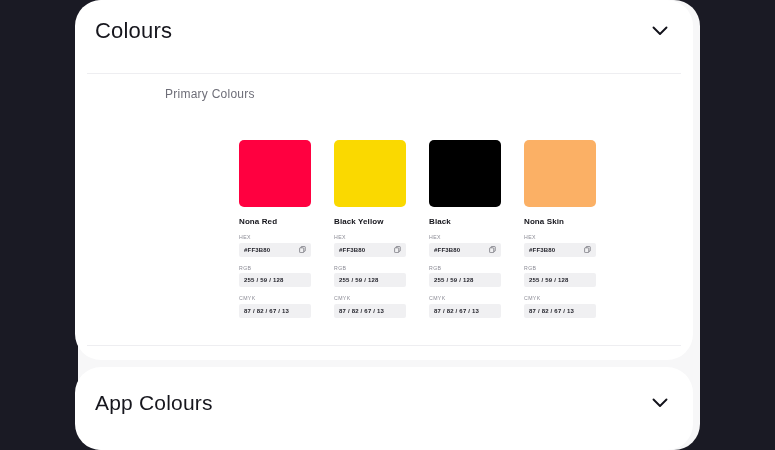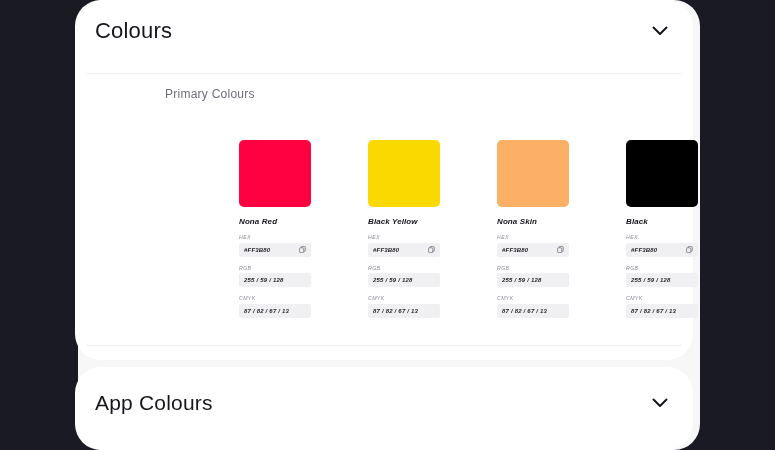--- a/index.html
+++ b/index.html
@@ -92,22 +92,21 @@
     font-size:12px;
     color:#6e6e78;
     letter-spacing:0.25px;
   }
 
   .swatch-row {
     position:absolute;
     left:164px; top:140px;
     width:460px;
     display:flex;
-    gap:57px;
-    font-style:italic;
+    gap:23px;
   }
 
   .swatch-card { width:72px; }
 
   .swatch-chip {
     width:72px; height:67px;
     border-radius:5px;
   }
 
   .swatch-name {
@@ -222,22 +221,22 @@
             </div>
           </div>
           <div class="field-block">
             <div class="field-label">CMYK</div>
             <div class="field-box">
               <span class="field-val">87 / 82 / 67 / 13</span>
             </div>
           </div>
         </div>
         <div class="swatch-card">
-          <div class="swatch-chip" style="background: rgb(251, 176, 101);"></div>
-          <div class="swatch-name">Nona Skin</div>
+          <div class="swatch-chip" style="background: rgb(0, 0, 0);"></div>
+          <div class="swatch-name">Black</div>
           <div class="field-block">
             <div class="field-label">HEX</div>
             <div class="field-box">
               <span class="field-val">#FF3B80</span>
               <span class="copy-ic">
                 <svg viewBox="0 0 14 14" width="7" height="7">
                   <rect x="4.2" y="0.9" width="8.3" height="9.6" rx="1.4" fill="none" stroke="#5c5c66" stroke-width="1.3"></rect>
                   <rect x="1.2" y="3.6" width="8.3" height="9.6" rx="1.4" fill="#f0f0f2" stroke="#5c5c66" stroke-width="1.3"></rect>
                 </svg>
               </span>
@@ -250,22 +249,22 @@
             </div>
           </div>
           <div class="field-block">
             <div class="field-label">CMYK</div>
             <div class="field-box">
               <span class="field-val">87 / 82 / 67 / 13</span>
             </div>
           </div>
         </div>
         <div class="swatch-card">
-          <div class="swatch-chip" style="background: rgb(0, 0, 0);"></div>
-          <div class="swatch-name">Black</div>
+          <div class="swatch-chip" style="background: rgb(251, 176, 101);"></div>
+          <div class="swatch-name">Nona Skin</div>
           <div class="field-block">
             <div class="field-label">HEX</div>
             <div class="field-box">
               <span class="field-val">#FF3B80</span>
               <span class="copy-ic">
                 <svg viewBox="0 0 14 14" width="7" height="7">
                   <rect x="4.2" y="0.9" width="8.3" height="9.6" rx="1.4" fill="none" stroke="#5c5c66" stroke-width="1.3"></rect>
                   <rect x="1.2" y="3.6" width="8.3" height="9.6" rx="1.4" fill="#f0f0f2" stroke="#5c5c66" stroke-width="1.3"></rect>
                 </svg>
               </span>

